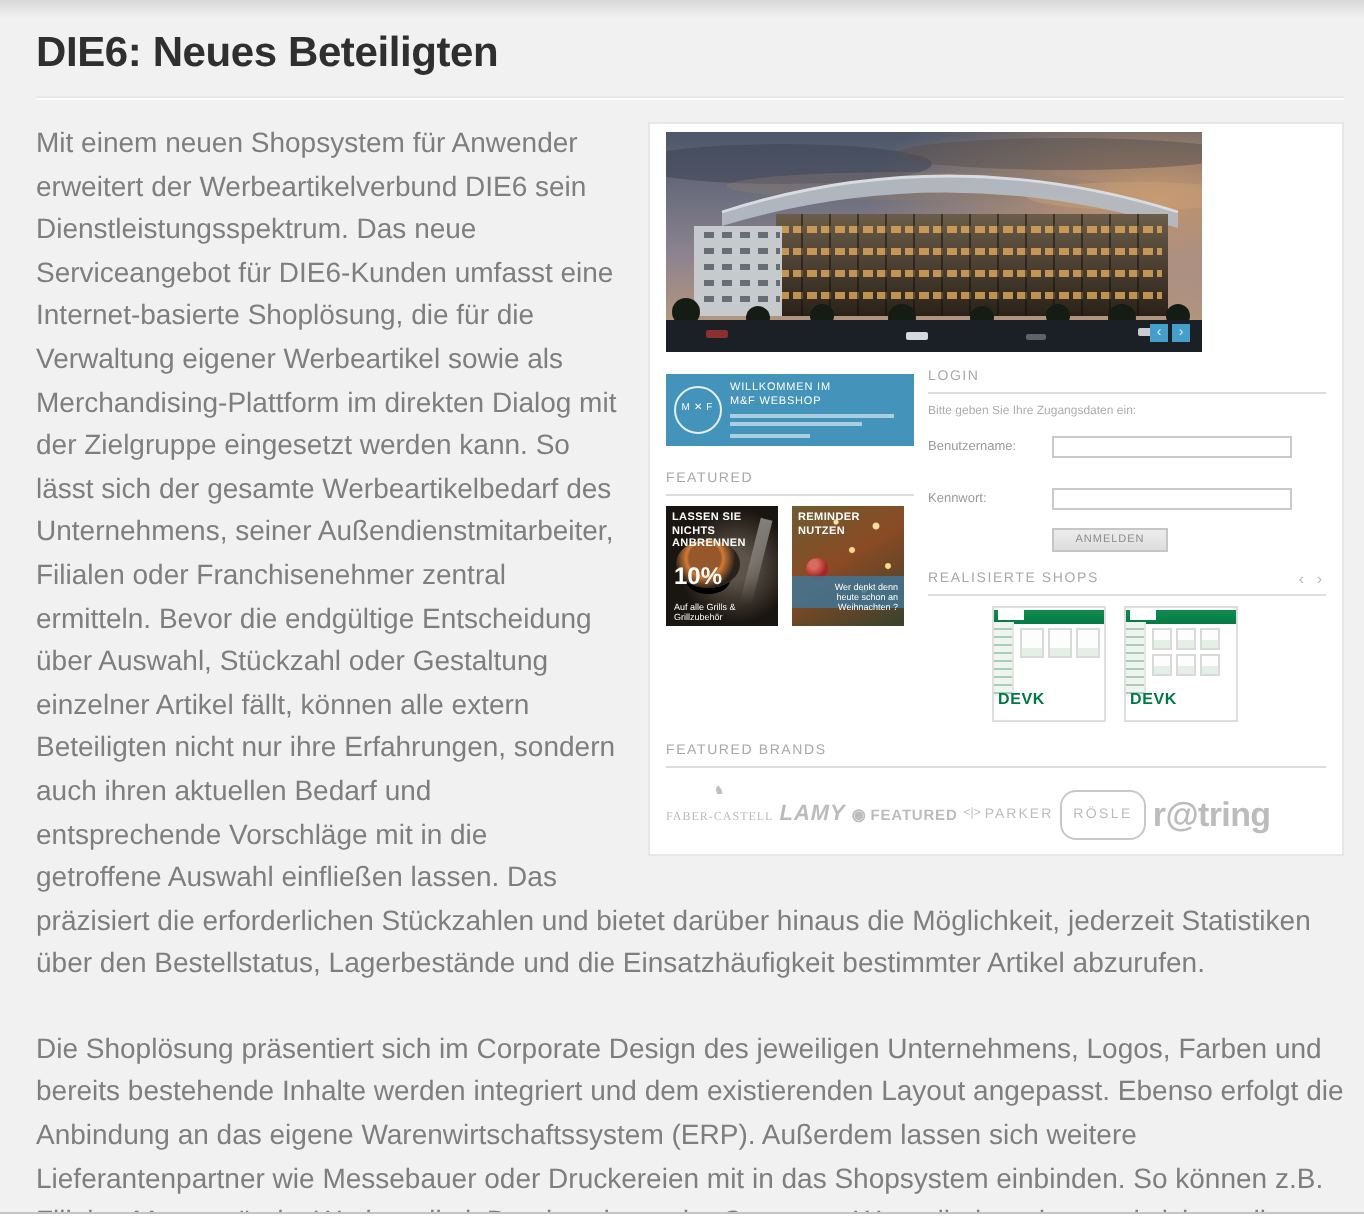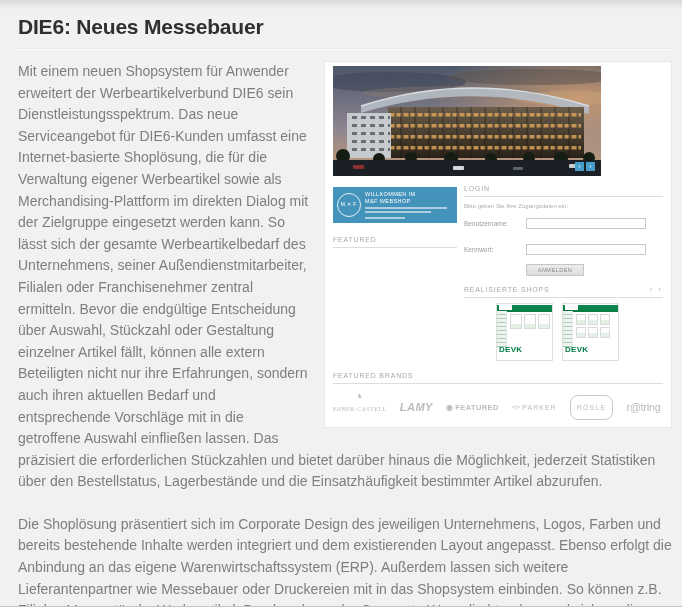--- a/index.html
+++ b/index.html
@@ -129,37 +129,37 @@
     position:absolute; left:0; top:7px; bottom:12px; width:10px;
     background:repeating-linear-gradient(#f0f4f0 0 3px, #a9cdb6 3px 4px);
     border-right:1px solid #e5e5e5;
   }
   .th-main { position:absolute; left:13px; top:10px; right:2px; display:flex; flex-wrap:wrap; gap:2px; }
   .th-card { width:12px; height:15px; background:#fdfdfd; border:1px solid #d9d9d9; box-shadow:inset 0 -4px 0 #e4efe6; }
   .thumb.v2 .th-card { width:10px; height:11px; }
   .devk-label { position:absolute; left:2px; bottom:0; color:#007a45; font-weight:bold; font-size:8px; letter-spacing:.3px; }
 
   .brands { margin:10px 8px 0 8px; }
-  .brand-row { display:flex; align-items:center; gap:13px; padding-top:5px; color:#bcbcbc; }
+  .brand-row { display:flex; align-items:center; gap:3px; padding-top:5px; color:#bcbcbc; }
   .brand { display:flex; align-items:center; gap:2px; white-space:nowrap; }
   .brand-faber { flex-direction:column; gap:0; font-family:"Liberation Serif", serif; font-size:6px; letter-spacing:.5px; }
   .brand-faber .emblem { font-size:6px; line-height:5px; }
   .brand-lamy { font-size:11px; font-weight:bold; font-style:italic; letter-spacing:.5px; }
   .brand-mag { font-size:7.5px; font-weight:bold; letter-spacing:.4px; }
   .brand-mag .dot { font-size:8px; }
   .brand-parker { font-size:7px; letter-spacing:1px; }
   .brand-parker .pk { font-size:6px; letter-spacing:0; }
   .brand-rosle { font-size:7px; letter-spacing:1.2px; border:1px solid #c8c8c8; border-radius:8px; padding:1px 6px; }
-  .brand-rotring { font-size:11px; font-weight:normal; letter-spacing:-.3px; }
+  .brand-rotring { font-size:17px; font-weight:bold; letter-spacing:-.3px; }
 </style>
 </head>
 <body>
 
 <div class="page">
-  <h1 class="title">DIE6: Neues Messebauer</h1>
+  <h1 class="title">DIE6: Neues Beteiligten</h1>
 
   <div class="body-text">
 
     <div class="shot">
 
 
       <div class="hero">
         <svg width="268" height="110" viewBox="0 0 268 110">
           <defs>
             <linearGradient id="sky" x1="0" y1="0" x2="0" y2="1">
@@ -249,20 +249,34 @@
                   <div class="bar b2"></div>
                   <div class="bar b3"></div>
               </div>
             </div>
           </div>
 
           <div class="featured">
             <div class="sec-title">
               <span>FEATURED</span>
             </div>
+            <div class="tiles">
+              <div class="tile tile1">
+                <div class="grill"></div>
+                <div class="smoke"></div>
+                <div class="tile-head">Lassen Sie nichts anbrennen</div>
+                <div class="tile-big">10%</div>
+                <div class="tile-sub">Auf alle Grills &amp; Grillzubehör</div>
+              </div>
+              <div class="tile tile2">
+                <div class="bauble"></div>
+                <div class="tile-head">Reminder nutzen</div>
+                <div class="tile-band">Wer denkt denn heute schon an Weihnachten ?</div>
+              </div>
+            </div>
           </div>
         </div>
 
         <div class="col-r">
           <div class="login">
             <div class="sec-title">
               <span>LOGIN</span>
             </div>
             <div class="login-hint">Bitte geben Sie Ihre Zugangsdaten ein:</div>
             <div class="login-row">

